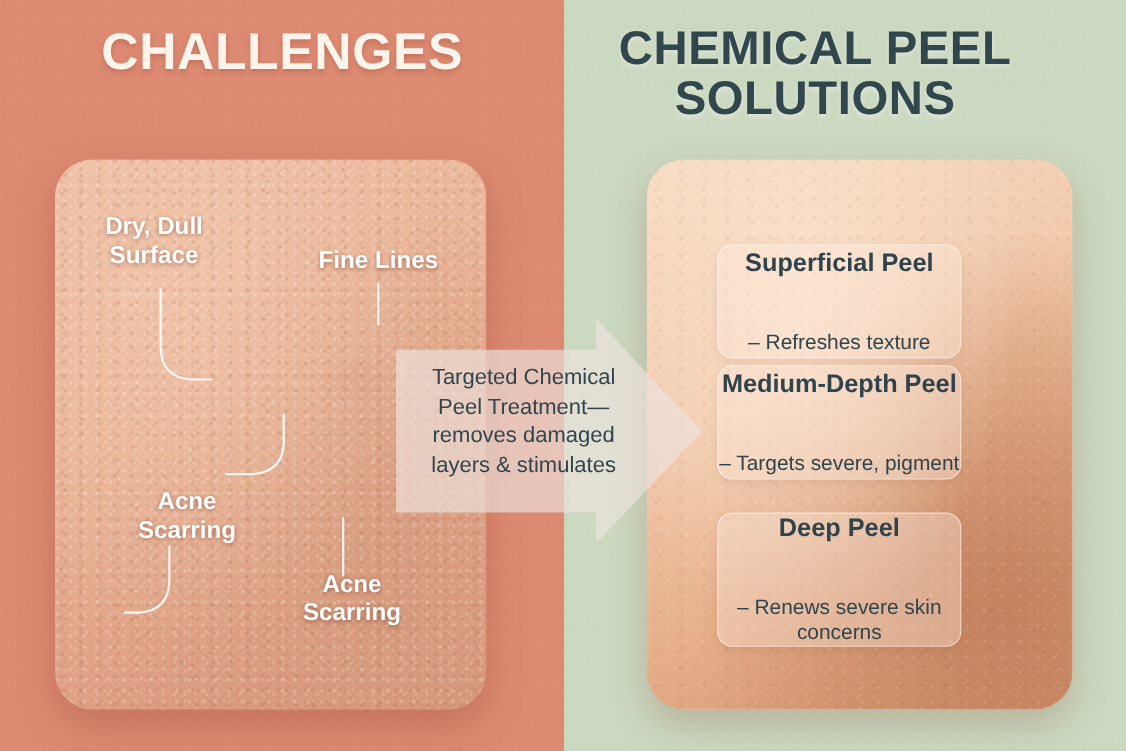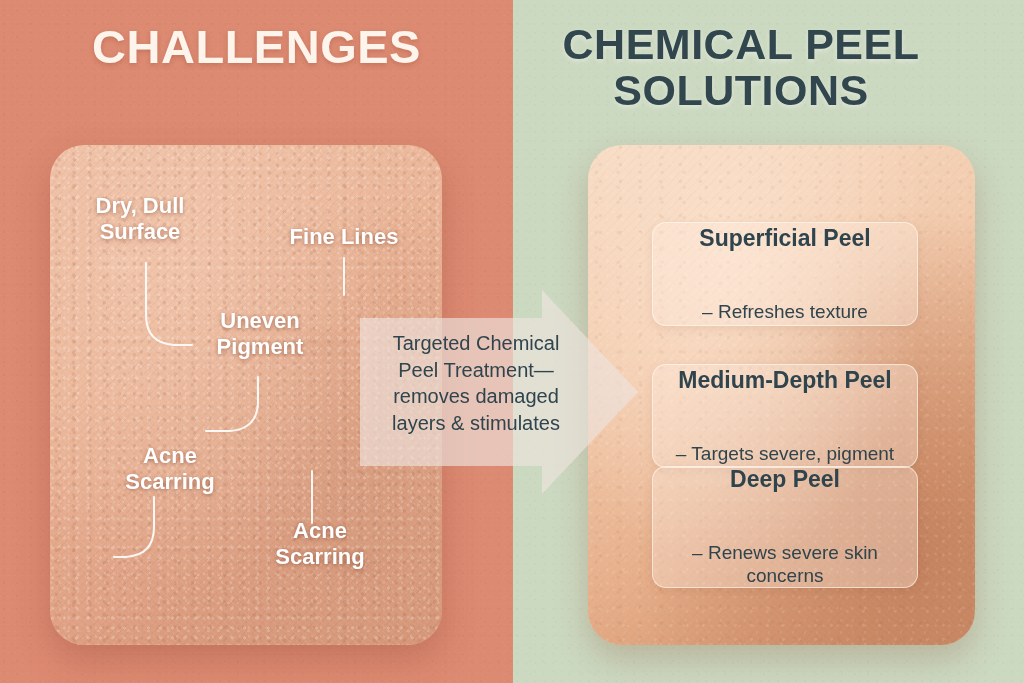--- a/index.html
+++ b/index.html
@@ -115,31 +115,31 @@
     border-radius:6px;
   }
   .arrow-text {
     position:absolute; left:10px; top:44px; width:212px;
     text-align:center; color:#2f444d; font-size:20px; line-height:1.33;
     white-space:pre-line; font-weight:400;
   }
 
   
   .sol-card {
-    position:absolute; left:652px; width:266px;
+    position:absolute; left:652px; width:222px;
     background:rgba(255,240,228,.34);
     border:1.5px solid rgba(255,248,240,.62);
     border-radius:14px;
     display:flex; flex-direction:column; justify-content:center; align-items:center;
     text-align:center; color:#2f444d;
     box-shadow:0 3px 10px rgba(140,85,55,.12);
     gap:44px;
   }
   .sol-1 { top:222px; height:104px; }
-  .sol-2 { top:364px; height:104px;align-items:center; }
+  .sol-2 { top:332px; height:104px;align-items:center; }
   .sol-3 { top:466px; height:122px; }
   .sol-title { font-size:23px; font-weight:700; line-height:1.2; margin-bottom:3px; }
   .sol-sub   { font-size:19px; font-weight:400; line-height:1.24; white-space:pre-line; }
 </style>
 </head>
 <body>
 
 <div id="stage">
 
   <div class="half half-left">
@@ -167,22 +167,20 @@
     <path d="M96 118 L96 170 Q96 198 124 200 L142 200" fill="none" stroke="#ffffff" stroke-width="2" stroke-linecap="round" opacity=".9"></path>
     <path d="M294 113 L294 150" fill="none" stroke="#ffffff" stroke-width="2" stroke-linecap="round" opacity=".9"></path>
     <path d="M208 232 L208 256 Q208 284 180 286 L156 286" fill="none" stroke="#ffffff" stroke-width="2" stroke-linecap="round" opacity=".9"></path>
     <path d="M104 352 L104 382 Q104 410 76 412 L64 412" fill="none" stroke="#ffffff" stroke-width="2" stroke-linecap="round" opacity=".9"></path>
     <path d="M262 326 L262 378" fill="none" stroke="#ffffff" stroke-width="2" stroke-linecap="round" opacity=".9"></path>
   </svg>
 
   <div class="callout c-dry">Dry, Dull
 Surface</div>
   <div class="callout c-fine">Fine Lines</div>
-  <div class="callout c-uneven">Uneven
-Pigment</div>
   <div class="callout c-acne1">Acne
 Scarring</div>
   <div class="callout c-acne2">Acne
 Scarring</div>
 
   <div class="panel panel-right">
     <div class="tex-blotch"></div>
     <div class="tex-coarse"></div>
     <div class="tex-fine"></div>
   </div>

